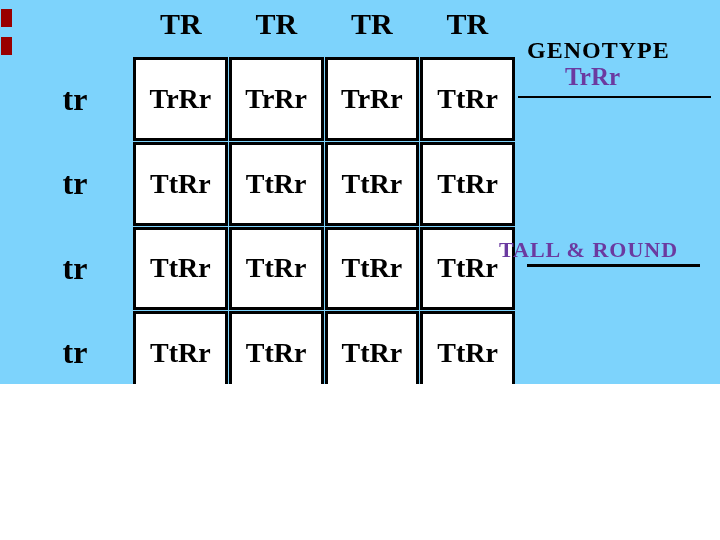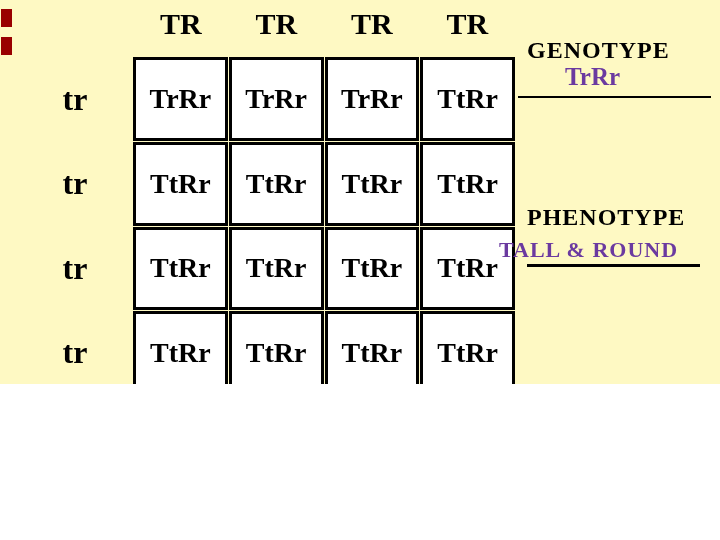--- a/index.html
+++ b/index.html
@@ -4,21 +4,21 @@
 <style>
   html, body {
     margin: 0;
     padding: 0;
     background: #ffffff;
   }
   #slide {
     position: relative;
     width: 720px;
     height: 384px;
-    background: #fef9c3;
+    background: #7dd3fc;
     overflow: hidden;
     font-family: "Liberation Serif", serif;
     font-weight: bold;
     color: #000000;
   }
 
   
   .red-square {
     position: absolute;
     left: 1px;
@@ -152,17 +152,16 @@
     <div class="cell">TtRr</div>
     <div class="cell">TtRr</div>
     <div class="cell">TtRr</div>
     <div class="cell">TtRr</div>
   </div>
 
   <div id="genotype-label" class="panel-label">GENOTYPE</div>
   <div id="genotype-value" class="panel-value">TrRr</div>
   <div id="genotype-underline"></div>
 
-  <div id="phenotype-label" class="panel-label">PHENOTYPE</div>
   <div id="phenotype-value" class="panel-value">TALL &amp; ROUND</div>
   <div id="phenotype-underline"></div>
 
 </div>
 
 </body></html>

